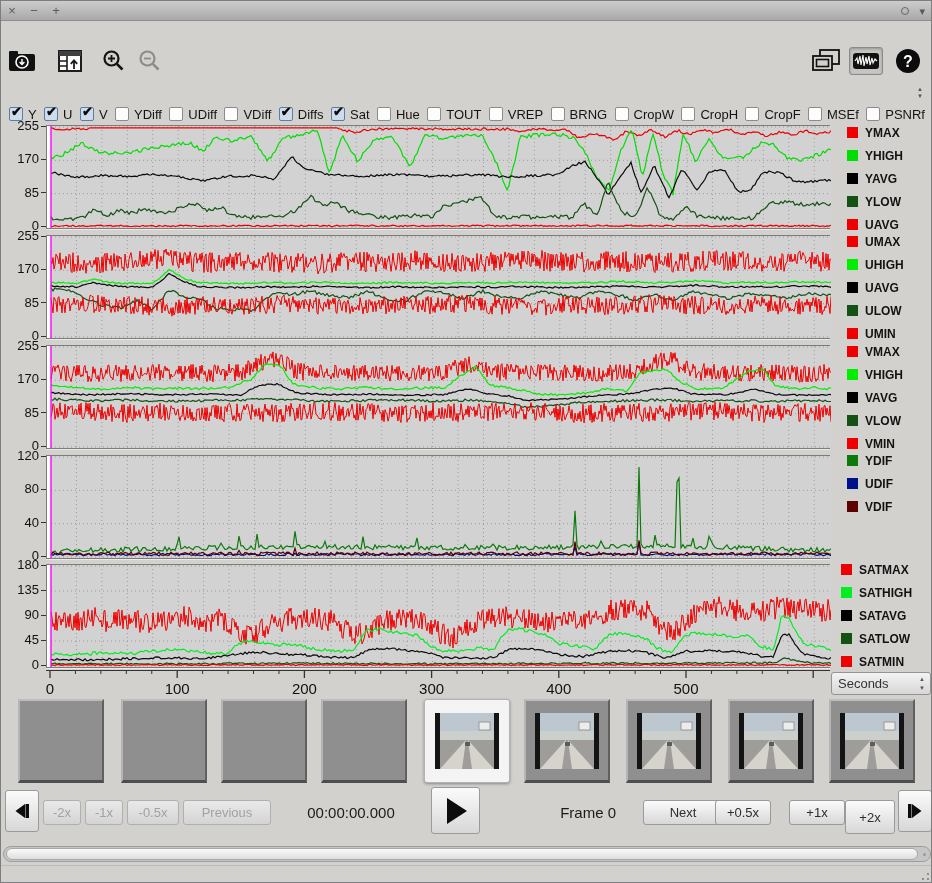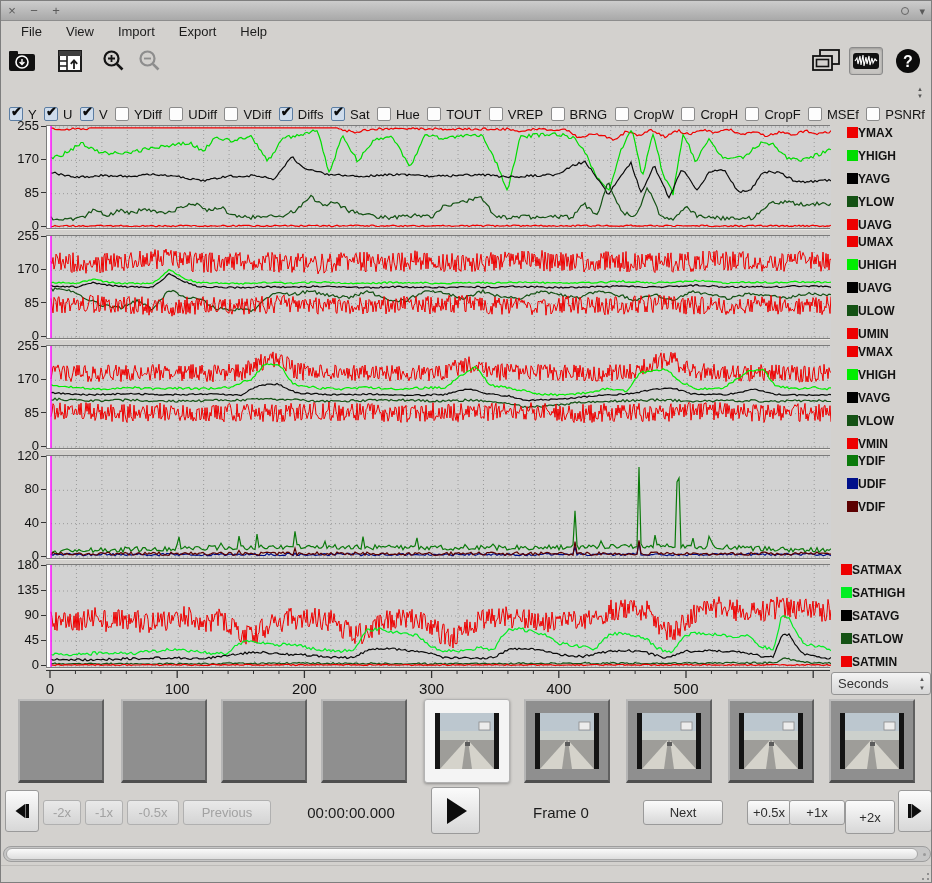--- a/index.html
+++ b/index.html
@@ -30,21 +30,21 @@
   .cbox{width:14px;height:14px;border:1px solid #8b8b8b;border-radius:2px;background:#fdfdfd;position:relative;}
   .cbox.on{background:#cfdceb;border-color:#5b7da3;}
   .cbox.on:after{content:"\2714";position:absolute;left:1px;top:-4px;font-size:13px;font-weight:bold;color:#0b0b0b;}
   
   .plot{position:absolute;left:45px;width:784px;height:104px;background:#d2d2d2;border:1px solid #7c7c7c;box-shadow:0 1px 0 #eceae7;}
   .plot svg{display:block;}
   .ylab{position:absolute;width:38px;text-align:right;font-size:13px;color:#111;}
   .ytick{position:absolute;width:5px;height:1px;background:#333;}
   
   .legend-group{position:absolute;left:846px;width:86px;}
-  .legend-item{height:23px;display:flex;align-items:center;}
+  .legend-item{height:23px;display:flex;align-items:center;gap:7px;}
   .swatch{width:11px;height:11px;flex:0 0 11px;}
   .legend-label{font-size:12px;font-weight:bold;color:#121212;}
   
   .xaxis{position:absolute;left:45px;top:667px;width:784px;height:12px;}
   .xlab{position:absolute;top:679px;font-size:15px;color:#111;transform:translateX(-50%);}
   .unit-combo{position:absolute;left:830px;top:671px;width:100px;height:23px;border:1px solid #949494;border-radius:3px;
     background:linear-gradient(#f3f3f3,#d7d7d7);font-size:13px;color:#333;display:flex;align-items:center;padding:0 6px;}
   .unit-combo .arrows{position:absolute;right:5px;top:2px;color:#555;font-size:6px;line-height:9px;text-align:center;}
   
   .thumb{position:absolute;top:698px;width:86px;height:84px;background:#8f8f8f;
@@ -75,27 +75,20 @@
   <div class="titlebar">
     <span class="win-ctl">×</span>
     <span class="win-ctl">−</span>
     <span class="win-ctl">+</span>
     <span class="win-right">
       <span class="circle-glyph"></span>
       <span>▾</span>
     </span>
   </div>
 
-  <div class="menubar" id="menubar">
-      <span class="menu-item">File</span>
-      <span class="menu-item">View</span>
-      <span class="menu-item">Import</span>
-      <span class="menu-item">Export</span>
-      <span class="menu-item">Help</span>
-    </div>
 
   <div class="toolbar">
     <div class="tbtn" style="left:6px;">
       <svg width="28" height="24" viewBox="0 0 28 24">
           <rect x="1" y="5" width="26" height="17" rx="2" fill="#111"></rect>
           <rect x="1" y="2" width="9" height="5" rx="1" fill="#111"></rect>
           <circle cx="14" cy="13" r="6" fill="none" stroke="#fff" stroke-width="1.6"></circle>
           <path d="M14 10 v5 M11.6 13 l2.4 2.5 2.4-2.5" stroke="#fff" stroke-width="1.4" fill="none"></path>
         </svg>
     </div>
@@ -717,36 +710,36 @@
         <svg width="20" height="18" viewBox="0 0 20 18">
           <polygon points="13,2 3.5,9 13,16" fill="#0c0c0c"></polygon>
           <rect x="13.5" y="2" width="3.5" height="14" fill="#0c0c0c"></rect>
         </svg>
       </div>
       <div class="btn disabled" style="left:42px;top:15px;width:38px;height:25px">-2x</div>
       <div class="btn disabled" style="left:84px;top:15px;width:38px;height:25px">-1x</div>
       <div class="btn disabled" style="left:126px;top:15px;width:52px;height:25px">-0.5x</div>
       <div class="btn disabled" style="left:182px;top:15px;width:88px;height:25px">Previous</div>
       <div class="btn" style="left:642px;top:15px;width:80px;height:25px">Next</div>
-      <div class="btn" style="left:746px;top:15px;width:44px;height:25px">+0.5x</div>
+      <div class="btn" style="left:714px;top:15px;width:56px;height:25px">+0.5x</div>
       <div class="btn" style="left:788px;top:15px;width:56px;height:25px">+1x</div>
       <div class="btn" style="left:844px;top:15px;width:50px;height:34px">+2x</div>
       <div class="btn" style="left:897px;top:5px;width:34px;height:42px">
         <svg width="20" height="18" viewBox="0 0 20 18">
           <rect x="3" y="2" width="3.5" height="14" fill="#0c0c0c"></rect>
           <polygon points="7,2 16.5,9 7,16" fill="#0c0c0c"></polygon>
         </svg>
       </div>
       <span class="tp-text" style="left:290px;top:19px;width:120px;text-align:center">00:00:00.000</span>
       <div class="btn" style="left:430px;top:2px;width:49px;height:47px">
         <svg width="32" height="34" viewBox="0 0 32 34">
           <polygon points="7,4 27,17 7,30" fill="#0c0c0c"></polygon>
         </svg>
       </div>
-      <span class="tp-text" style="left:505px;top:19px;width:110px;text-align:center">Frame 0</span>
+      <span class="tp-text" style="left:505px;top:19px;width:110px;text-align:right">Frame 0</span>
     </div>
 
   <div class="hscroll">
     <div class="hthumb"></div>
     <div class="hdot"></div>
   </div>
 
   <div class="statusbar">
     <div class="grip"></div>
   </div>

